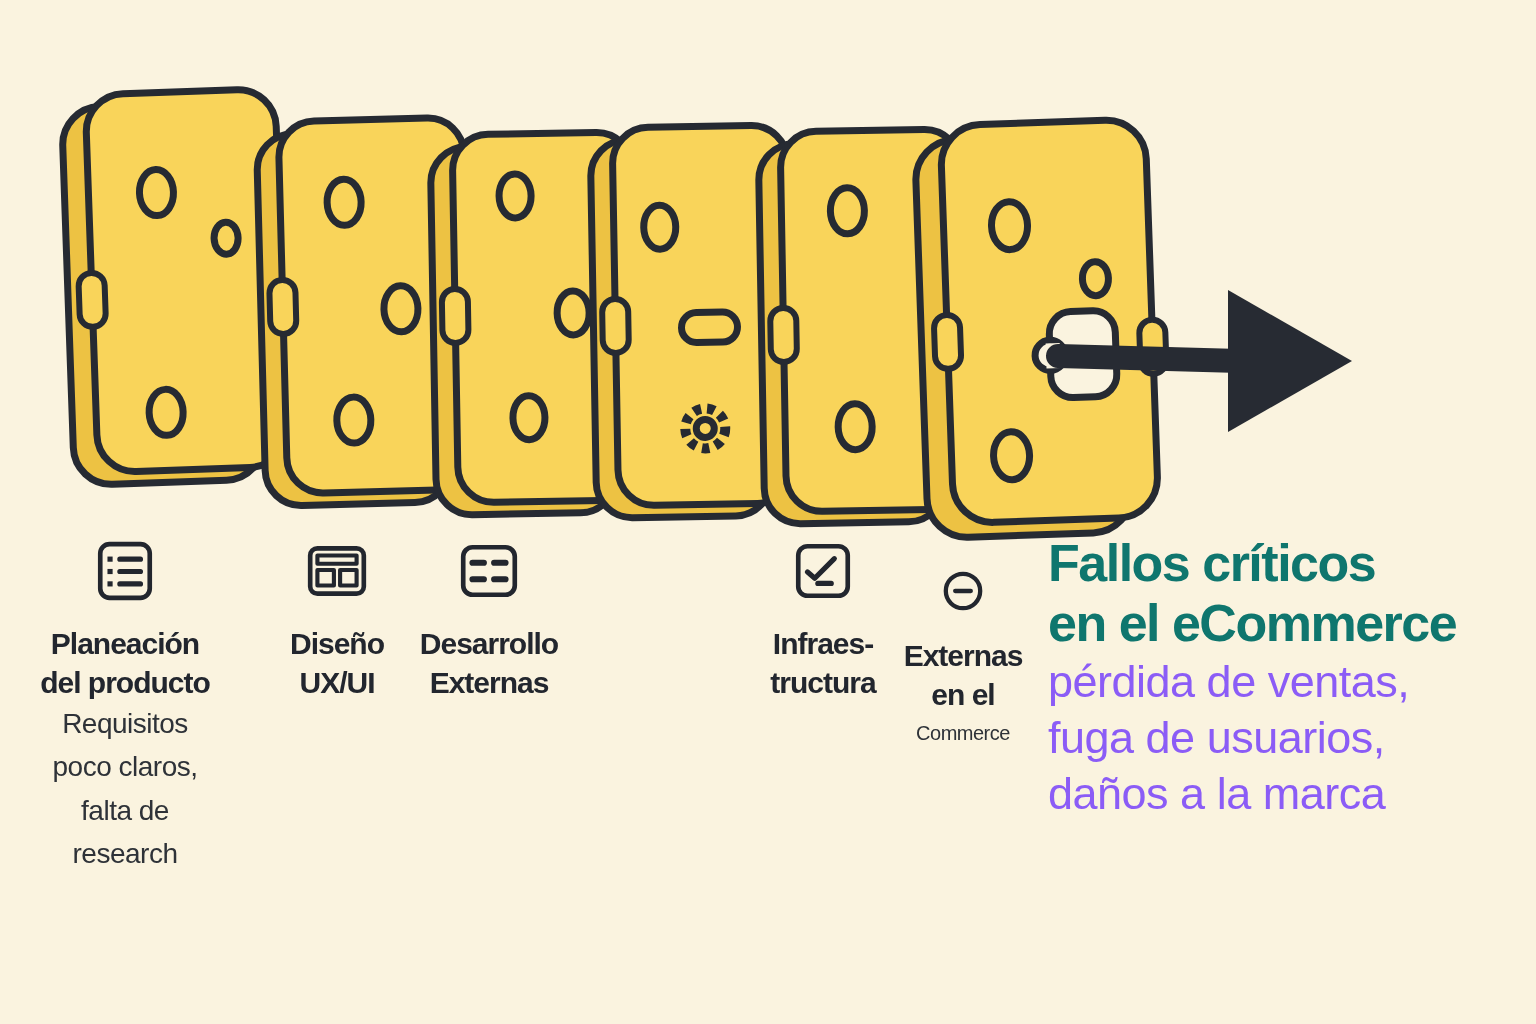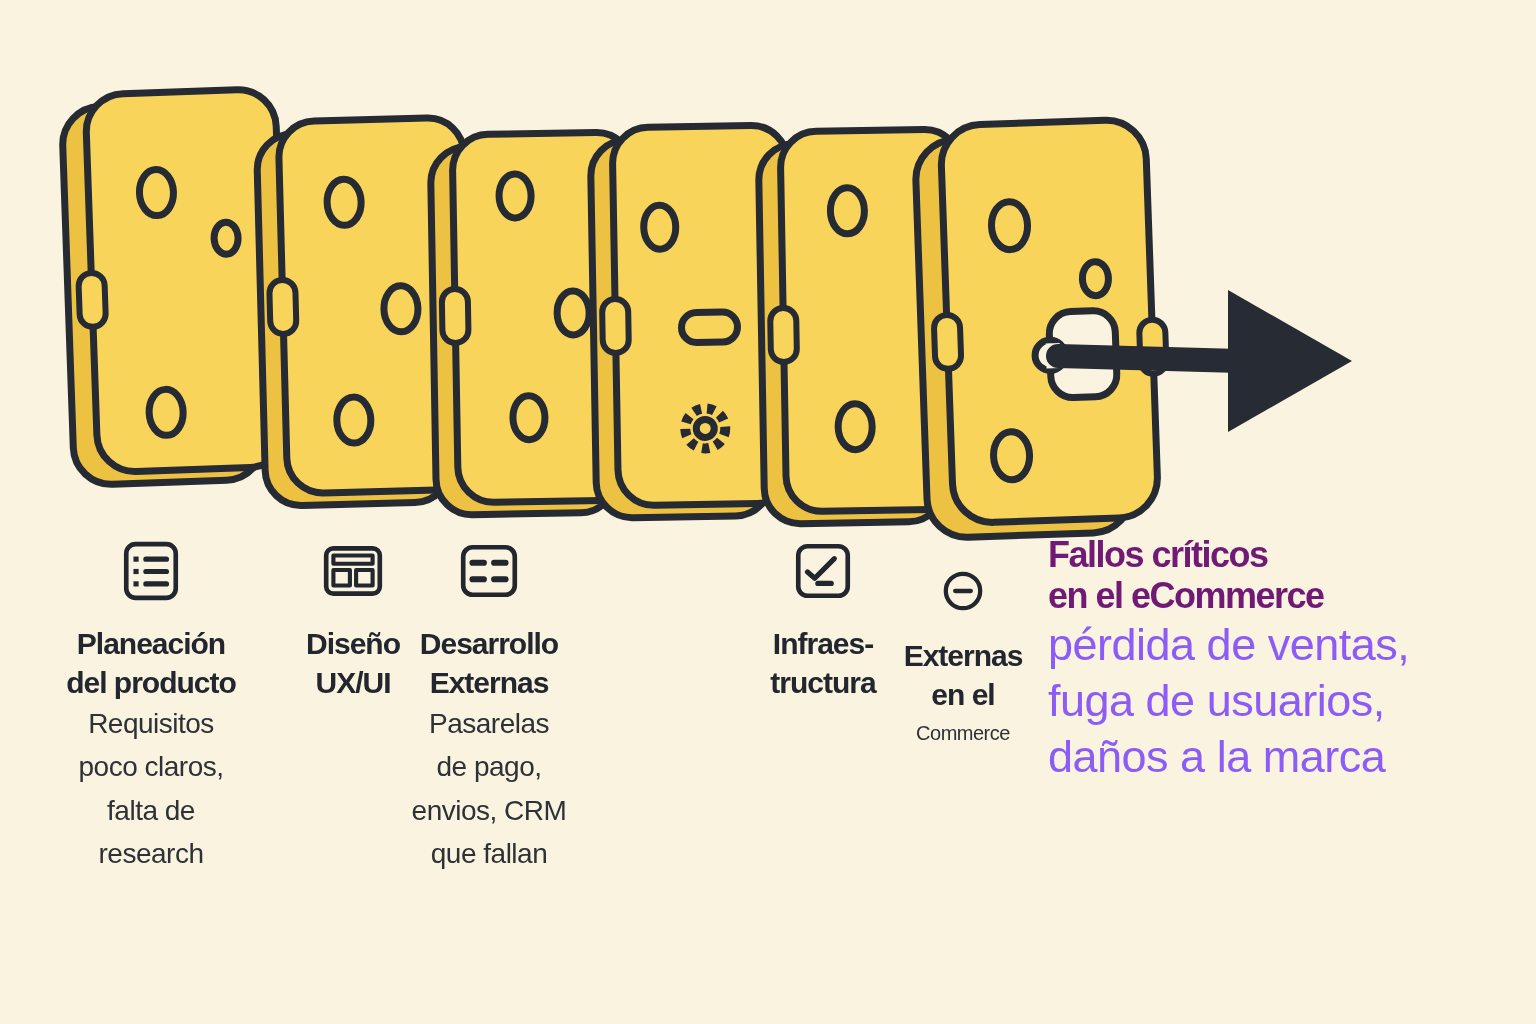--- a/index.html
+++ b/index.html
@@ -30,22 +30,22 @@
     white-space:pre-line;letter-spacing:-1px;color:#22262E;
   }
   .stage-desc{
     margin-top:0;font-size:28px;line-height:1.55;
     white-space:pre-line;letter-spacing:-0.5px;color:#2E3238;
   }
   .stage-desc.plain{font-size:20px;line-height:1.3;margin-top:6px;}
 
   .result{position:absolute;left:1048px;top:534px;width:480px;}
   .result-title{
-    font-size:36px;font-weight:bold;line-height:1.15;
-    white-space:pre-line;letter-spacing:-1.5px;color:#701a75;
+    font-size:52px;font-weight:bold;line-height:1.15;
+    white-space:pre-line;letter-spacing:-1.5px;color:#0f766e;
   }
   .result-sub{
     font-size:45px;line-height:1.25;
     white-space:pre-line;letter-spacing:-0.5px;color:#8b5cf6;
   }
   .icon-svg{stroke:#22262E;fill:none;stroke-linecap:round;stroke-linejoin:round;}
 </style>
 </head>
 <body>
 
@@ -117,39 +117,39 @@
       <circle class="bg-hole" cx="102" cy="233" r="15"></circle>
       <rect class="patch" x="98" y="221" width="14" height="25"></rect>
       <rect class="slot" x="-13" y="189" width="26" height="54" rx="13"></rect>
       <rect class="slot" x="192" y="201" width="26" height="54" rx="13"></rect>
     </g>
 
     <path class="arrow" d="M1058 356 L1240 361" stroke-width="24"></path>
     <polygon class="arrow-head" points="1228,290 1228,432 1352,361"></polygon>
   </svg>
 
-  <div class="stage" style="left:46px;width:210px">
+  <div class="stage" style="left:20px;width:210px">
     <div class="icon">
       <svg class="icon-svg" width="66" height="66" viewBox="0 0 64 64">
         <rect x="8" y="6" width="48" height="52" rx="9" stroke-width="4.5"></rect>
         <rect x="15" y="18" width="5" height="5" fill="#22262E" stroke="none"></rect>
         <rect x="15" y="30" width="5" height="5" fill="#22262E" stroke="none"></rect>
         <rect x="15" y="42" width="5" height="5" fill="#22262E" stroke="none"></rect>
         <path d="M27 20.5 H47 M27 32.5 H47 M27 44.5 H47" stroke-width="5"></path>
       </svg>
     </div>
     <div class="stage-title">Planeación
 del producto</div>
     <div class="stage-desc">Requisitos
 poco claros,
 falta de
 research</div>
   </div>
 
-  <div class="stage" style="left:268px;width:170px">
+  <div class="stage" style="left:252px;width:170px">
     <div class="icon">
       <svg class="icon-svg" width="66" height="66" viewBox="0 0 64 64">
         <rect x="6" y="10" width="52" height="44" rx="7" stroke-width="4.5"></rect>
         <rect x="13" y="17" width="38" height="8" stroke-width="4"></rect>
         <rect x="13" y="31" width="16" height="15" stroke-width="4"></rect>
         <rect x="35" y="31" width="16" height="15" stroke-width="4"></rect>
       </svg>
     </div>
     <div class="stage-title">Diseño
 UX/UI</div>
@@ -157,24 +157,20 @@
 
   <div class="stage" style="left:399px;width:180px">
     <div class="icon">
       <svg class="icon-svg" width="66" height="66" viewBox="0 0 64 64">
         <rect x="7" y="9" width="50" height="46" rx="9" stroke-width="4.5"></rect>
         <path d="M16 24 H27 M37 24 H48 M16 40 H27 M37 40 H48" stroke-width="6"></path>
       </svg>
     </div>
     <div class="stage-title">Desarrollo
 Externas</div>
-    <div class="stage-desc">Pasarelas
-de pago,
-envios, CRM
-que fallan</div>
   </div>
 
 
   <div class="stage" style="left:743px;width:160px">
     <div class="icon">
       <svg class="icon-svg" width="66" height="66" viewBox="0 0 64 64">
         <rect x="8" y="8" width="48" height="48" rx="9" stroke-width="4.5"></rect>
         <polyline points="17,33 24,39 43,20" stroke-width="5"></polyline>
         <path d="M27 44 H40" stroke-width="5"></path>
       </svg>

